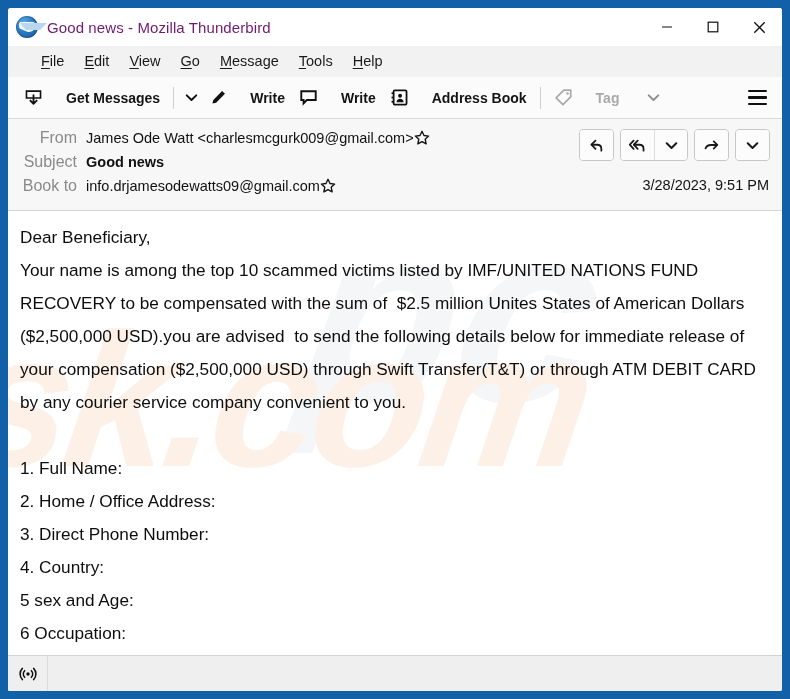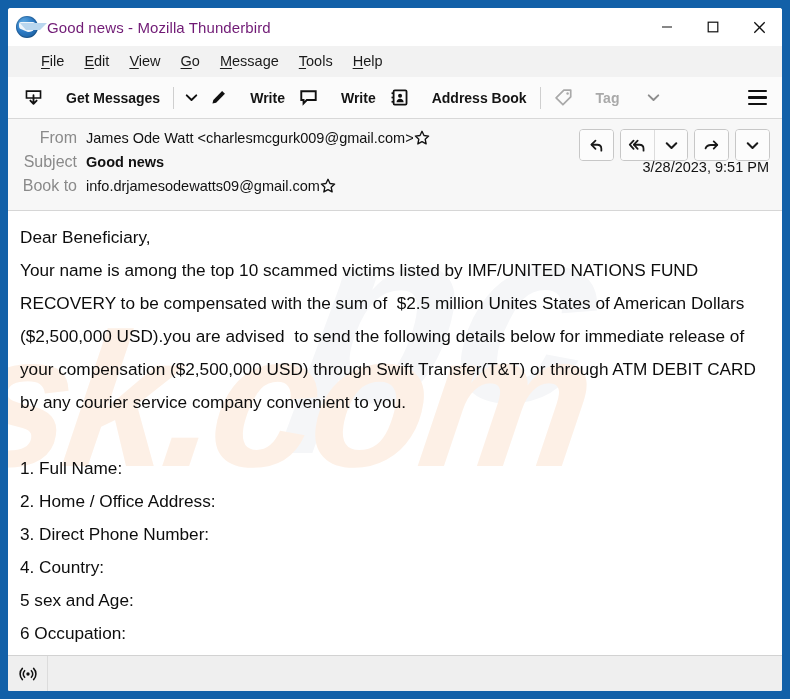--- a/index.html
+++ b/index.html
@@ -208,21 +208,21 @@
   }
   .act-btn {
     width: 33px; height: 30px;
     display: flex; align-items: center; justify-content: center;
     background: #fcfcfc;
   }
   .act-btn + .act-btn { border-left: 1px solid #dcdcdc; }
   #msg-date {
     position: absolute;
     right: 13px;
-    top: 40px;
+    top: 58px;
     font-size: 14.5px;
     color: #131313;
     white-space: nowrap;
   }
 
   
   #msg-body {
     flex: 1 1 auto;
     background: #ffffff;
     position: relative;

